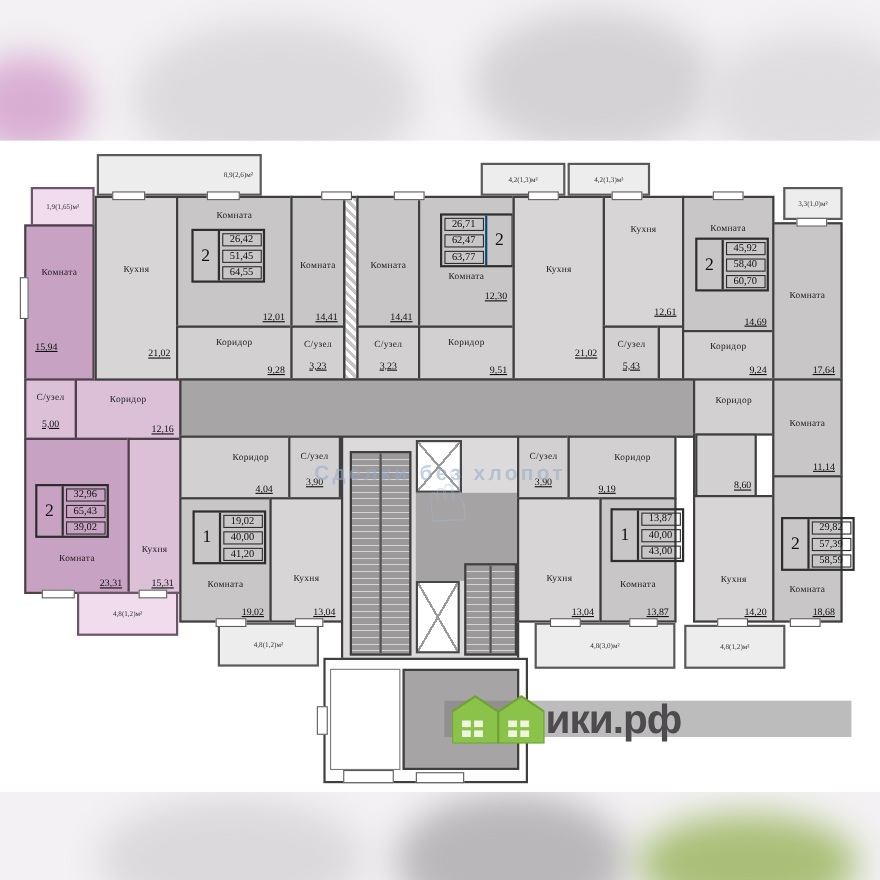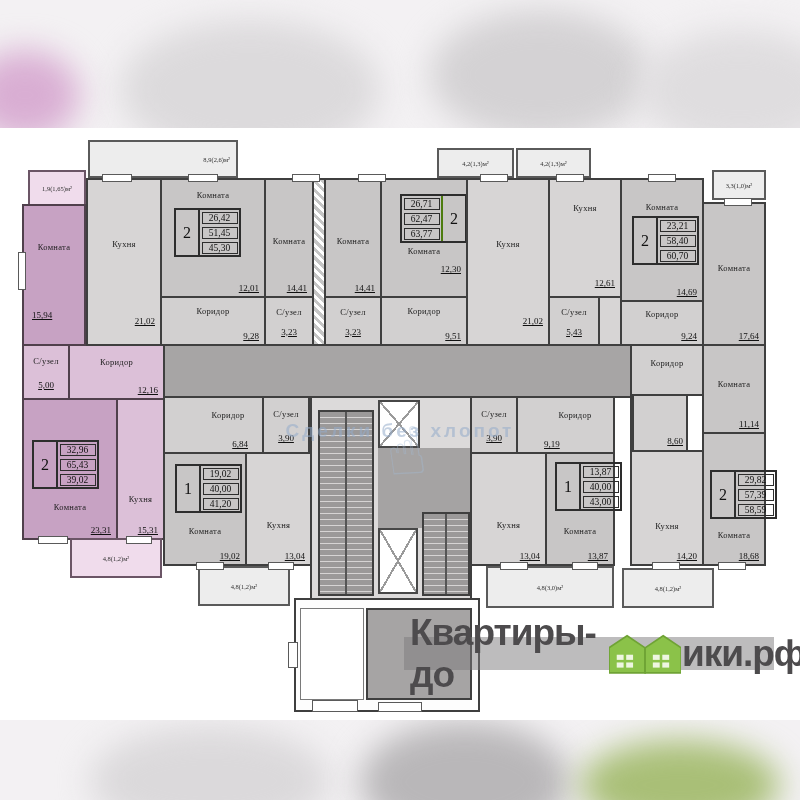--- a/index.html
+++ b/index.html
@@ -10,21 +10,21 @@
   .canvas{position:absolute;left:0;top:128px;width:800px;height:592px;background:#fff}
   .room{position:absolute;border:2px solid #3f3f3f}
   .lbl{position:absolute;left:0;right:0;top:40%;text-align:center;font-size:8.5px;color:#1d1d1d;letter-spacing:.3px}
   .num{position:absolute;right:5px;bottom:3px;font-size:9px;color:#111;text-decoration:underline}
   .room.sm .lbl{top:20%}
   .room.sm .num{left:0;right:0;text-align:center;bottom:16%}
   .spec{position:absolute;display:flex;border:2px solid #2d2d2d;font-size:9.5px;color:#111}
   .spec .cnt{width:22px;display:flex;align-items:center;justify-content:center;font-size:16px}
   .spec .vals{display:flex;flex-direction:column;border-left:2px solid #2d2d2d}
   .spec.rev{flex-direction:row-reverse}
-  .spec.rev .vals{border-left:none;border-right:2px solid #4d7c0f}
+  .spec.rev .vals{border-left:none;border-right:2px solid #0c4a6e}
   .spec .vals div{flex:1;border:1px solid #2d2d2d;margin:1.5px;padding:0 3px;display:flex;align-items:center;justify-content:center;min-width:36px}
   .balc{position:absolute;background:#ededed;border:2px solid #5a5a5a;display:flex;align-items:center;justify-content:center}
   .balc .blbl{font-size:6.5px;color:#333}
   .balc.pink{background:#f0dcec;border-color:#6b5566}
   .joint{position:absolute;background:repeating-linear-gradient(45deg,#c6c6c6 0 3px,#fff 3px 6px);border:2px solid #3f3f3f}
   .win{position:absolute;background:#fff;border:1px solid #5a5a5a}
   .corridor{position:absolute;background:#a7a5a5;border:2px solid #3f3f3f}
   .core{position:absolute;background:#dcdada;border:2px solid #3f3f3f}
   .stairs{position:absolute;background:#9b9999;border:2px solid #3f3f3f;overflow:hidden;display:flex}
   .stairs .fl{flex:1;background:repeating-linear-gradient(to bottom,rgba(0,0,0,0) 0 5px,#d6d4d4 5px 6px)}
@@ -118,21 +118,21 @@
       <span class="lbl" style="top:36%">Кухня</span>
       <span class="num" style="bottom:18px">21,02</span>
     </div>
     <div class="room" style="left:160px;top:178px;width:106px;height:120px;background:#c8c6c6">
       <span class="lbl" style="top:10px">Комната</span>
       <div class="spec" style="left:12px;top:28px">
         <div class="cnt">2</div>
         <div class="vals">
           <div>26,42</div>
           <div>51,45</div>
-          <div>45,30</div>
+          <div>64,55</div>
         </div>
       </div>
       <span class="num">12,01</span>
     </div>
     <div class="room" style="left:160px;top:296px;width:106px;height:50px;background:#d2d0d0">
       <span class="lbl" style="top:18%">Коридор</span>
       <span class="num">9,28</span>
     </div>
     <div class="room" style="left:264px;top:178px;width:50px;height:120px;background:#c8c6c6">
       <span class="lbl" style="top:48%">Комната</span>
@@ -185,21 +185,21 @@
     <div class="room sm" style="left:548px;top:296px;width:52px;height:50px;background:#d2d0d0">
       <span class="lbl">С/узел</span>
       <span class="num">5,43</span>
     </div>
     <div class="room" style="left:598px;top:296px;width:24px;height:50px;background:#d7d5d5"></div>
     <div class="room" style="left:620px;top:178px;width:84px;height:124px;background:#c8c6c6">
       <span class="lbl" style="top:22px">Комната</span>
       <div class="spec" style="left:10px;top:36px">
         <div class="cnt">2</div>
         <div class="vals">
-          <div>23,21</div>
+          <div>45,92</div>
           <div>58,40</div>
           <div>60,70</div>
         </div>
       </div>
       <span class="num">14,69</span>
     </div>
     <div class="room" style="left:620px;top:300px;width:84px;height:46px;background:#d2d0d0">
       <span class="lbl" style="top:16%">Коридор</span>
       <span class="num">9,24</span>
     </div>
@@ -207,21 +207,21 @@
       <span class="lbl" style="top:42%">Комната</span>
       <span class="num">17,64</span>
     </div>
   </div>
 
   <div class="corridor" style="left:163px;top:344px;width:469px;height:54px"></div>
 
   <div>
     <div class="room" style="left:163px;top:396px;width:101px;height:58px;background:#d2d0d0">
       <span class="lbl" style="top:22%;left:30%">Коридор</span>
-      <span class="num" style="right:14px">6,84</span>
+      <span class="num" style="right:14px">4,04</span>
     </div>
     <div class="room sm" style="left:262px;top:396px;width:48px;height:58px;background:#d2d0d0">
       <span class="lbl">С/узел</span>
       <span class="num">3,90</span>
     </div>
     <div class="room" style="left:163px;top:452px;width:84px;height:114px;background:#c8c6c6">
       <div class="spec" style="left:10px;top:10px">
         <div class="cnt">1</div>
         <div class="vals">
           <div>19,02</div>
@@ -345,21 +345,20 @@
   <div class="win" style="left:718px;top:562px;width:28px;height:8px"></div>
   <div class="win" style="left:38px;top:536px;width:30px;height:8px"></div>
   <div class="win" style="left:126px;top:536px;width:26px;height:8px"></div>
   <div class="win" style="left:18px;top:252px;width:8px;height:38px"></div>
 
   <div class="wm-sub">Сделки без хлопот</div>
   <div class="wm-hand">☝</div>
 
   <div class="logo-band"></div>
   <div class="logo">
-    <span>Квартиры-до</span>
     <svg width="84" height="46" viewBox="0 0 84 46">
       <polygon points="21,3 42,17 42,46 0,46 0,17" fill="#8bc249" stroke="#6fa335" stroke-width="2"></polygon>
       <rect x="9" y="25" width="8" height="6" fill="#eef6e0"></rect>
         <rect x="20" y="25" width="8" height="6" fill="#eef6e0"></rect>
       <rect x="9" y="34" width="8" height="6" fill="#eef6e0"></rect>
         <rect x="20" y="34" width="8" height="6" fill="#eef6e0"></rect>
       <g transform="translate(42,0)">
         <polygon points="21,3 42,17 42,46 0,46 0,17" fill="#8bc249" stroke="#6fa335" stroke-width="2"></polygon>
         <rect x="9" y="25" width="8" height="6" fill="#eef6e0"></rect>
           <rect x="20" y="25" width="8" height="6" fill="#eef6e0"></rect>

